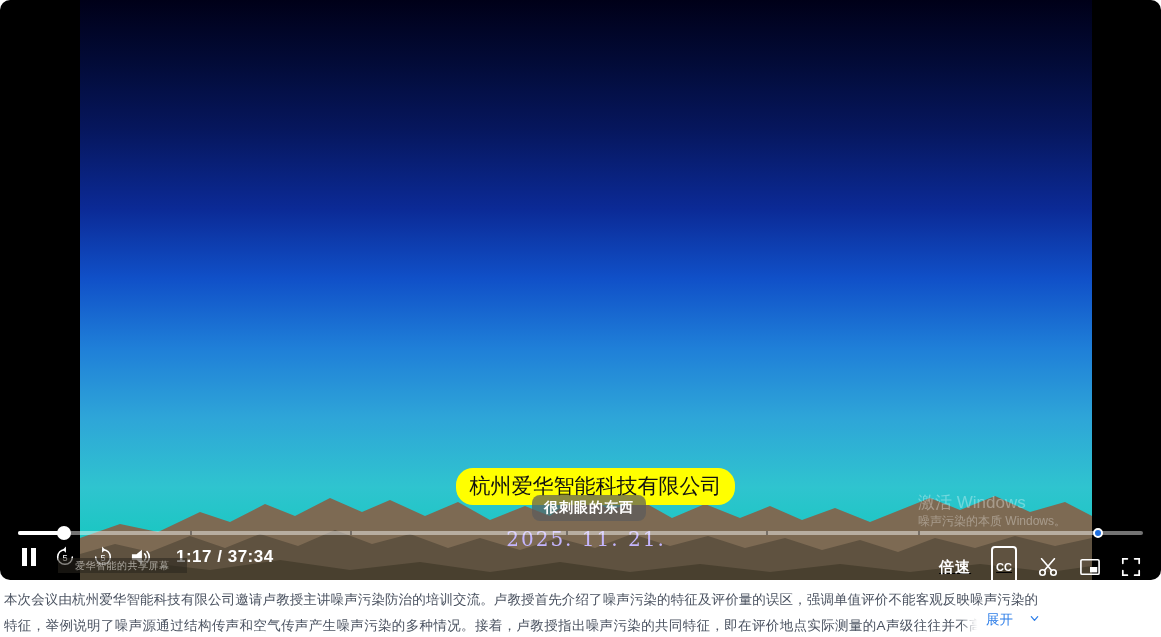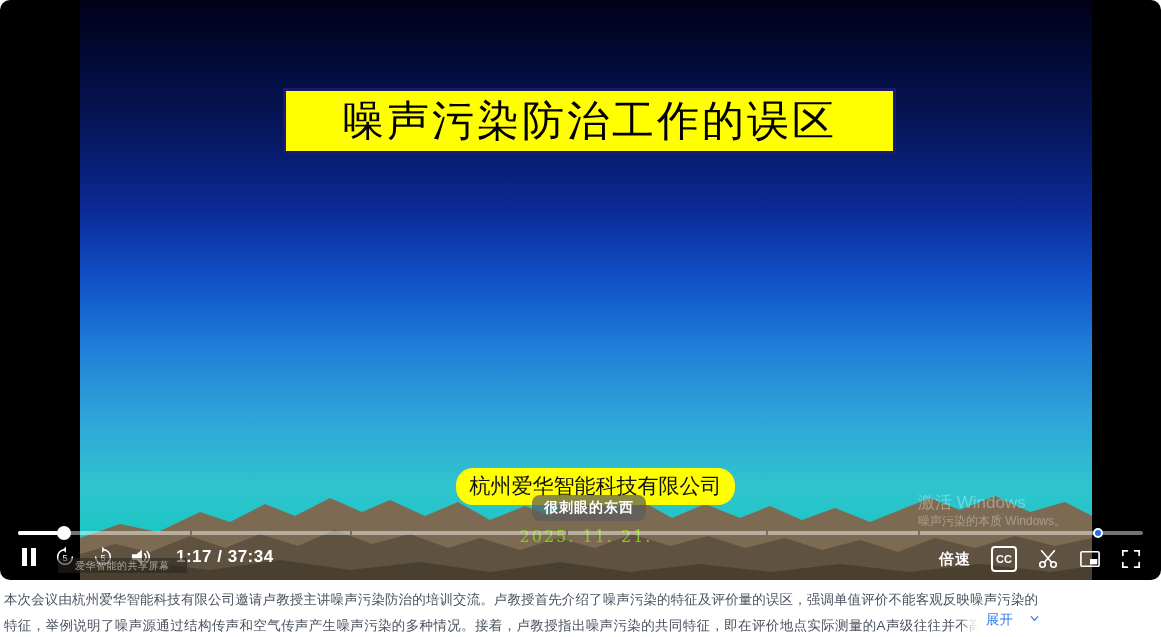--- a/index.html
+++ b/index.html
@@ -116,22 +116,22 @@
     white-space: nowrap;
     line-height: 1.2;
   }
 
   
   .slide-date {
     position: absolute;
     left: 0; right: 0; top: 527px;
     text-align: center;
     font-family: "DejaVu Serif", "Liberation Serif", serif;
-    font-size: 16px;
-    color: #84cc16;
+    font-size: 20px;
+    color: #c4b5fd;
     letter-spacing: 2px;
     white-space: nowrap;
   }
 
   
   .win-watermark {
     position: absolute;
     left: 838px; top: 493px;
     text-align: left;
     color: rgba(255,255,255,0.33);
@@ -187,21 +187,21 @@
 
   
   .ctrl-left {
     position: absolute;
     left: 20px; top: 28px;
     display: flex; align-items: center; gap: 16px;
   }
   .ctrl-right {
     position: absolute;
     right: 20px; top: 28px;
-    display: flex; align-items: center; gap: 20px;
+    display: flex; align-items: center; gap: 20px; text-decoration: underline;
   }
   .ctrl-btn {
     display: flex; align-items: center; justify-content: center;
     color: #ffffff;
     cursor: pointer;
   }
   .ctrl-btn svg { display: block; }
   .time-display {
     color: #ffffff;
     font-size: 17px;
@@ -214,21 +214,21 @@
     color: #ffffff;
     font-size: 15px;
     font-weight: bold;
     letter-spacing: 1px;
     white-space: nowrap;
     cursor: pointer;
   }
   .cc-box {
     border: 2px solid #ffffff;
     border-radius: 4px;
-    padding: 4px 3px;
+    padding: 12px 3px;
     font-size: 11px;
     font-weight: bold;
     color: #ffffff;
     line-height: 14px;
     letter-spacing: 0px;
   }
 
   
   .share-watermark {
     position: absolute;
@@ -290,23 +290,20 @@
                  L915,76 L950,92 L985,82 L1012,96 L1012,160 L0,160 Z" fill="#7d6a53"></path>
         <path d="M0,134 L35,124 L70,132 L110,116 L145,128 L180,114 L218,126 L255,110 L292,124
                  L330,114 L368,128 L400,118 L440,130 L478,118 L515,128 L552,114 L590,126
                  L628,116 L665,128 L705,118 L742,130 L780,120 L818,132 L855,118 L895,128
                  L935,116 L975,126 L1012,118 L1012,160 L0,160 Z" fill="#5f5240"></path>
         <path d="M0,148 L60,142 L130,150 L200,140 L270,150 L340,142 L410,152 L480,142 L550,152
                  L620,144 L690,152 L760,144 L830,152 L900,144 L970,152 L1012,146 L1012,160 L0,160 Z" fill="#49402f"></path>
       </svg>
     </div>
 
-    <div class="title-box">
-      <span class="title-text">噪声污染防治工作的误区</span>
-    </div>
 
 
     <div class="company-box">
       <span class="company-text">杭州爱华智能科技有限公司</span>
     </div>
 
     <div class="annotation">很刺眼的东西</div>
 
     <div class="slide-date">2025. 11. 21.</div>
 

